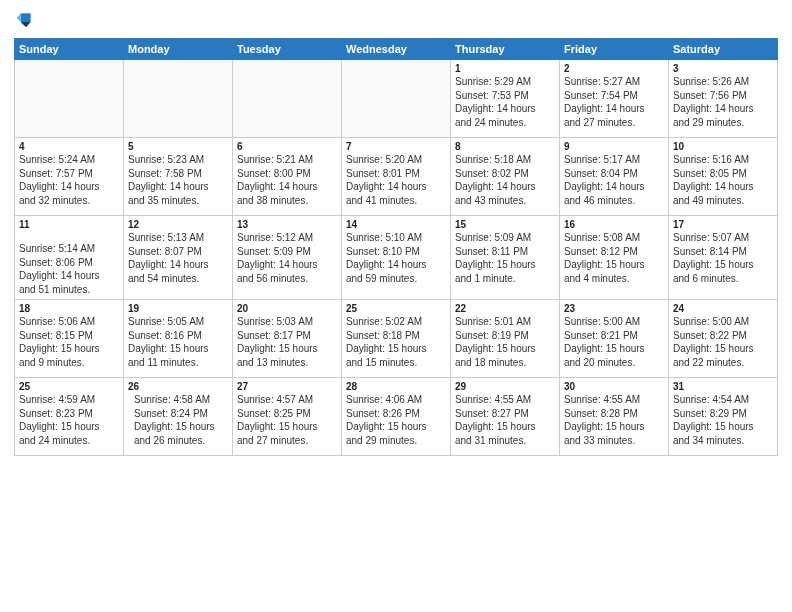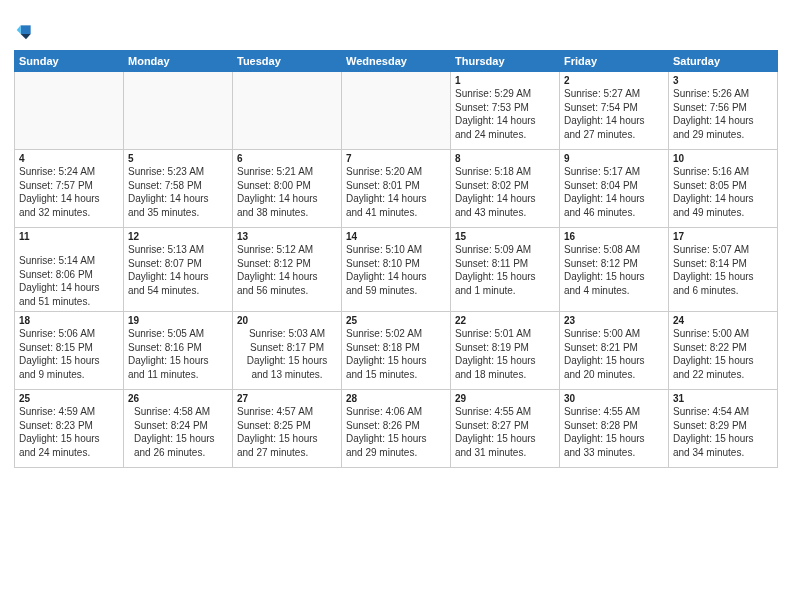--- a/index.html
+++ b/index.html
@@ -6,21 +6,21 @@
     body {
       font-family: Arial, sans-serif;
       background: #fff;
       width: 792px;
       height: 612px;
       overflow: hidden;
     }
     .page {
       width: 792px;
       height: 612px;
-      padding: 22px 14px;
+      padding: 10px 14px;
     }
     .header {
       display: flex;
       justify-content: space-between;
       align-items: flex-start;
       margin-bottom: 8px;
     }
     .logo {
       display: flex;
       align-items: center;
@@ -217,21 +217,21 @@
           <td>
             <span class="day-number">12</span>
             <div class="day-info" style="white-space: pre-line;">Sunrise: 5:13 AM
 Sunset: 8:07 PM
 Daylight: 14 hours
 and 54 minutes.</div>
           </td>
           <td>
             <span class="day-number">13</span>
             <div class="day-info" style="white-space: pre-line;">Sunrise: 5:12 AM
-Sunset: 8:12 PM
+Sunset: 5:09 PM
 Daylight: 14 hours
 and 56 minutes.</div>
           </td>
           <td>
             <span class="day-number">14</span>
             <div class="day-info" style="white-space: pre-line;">Sunrise: 5:10 AM
 Sunset: 8:10 PM
 Daylight: 14 hours
 and 59 minutes.</div>
           </td>
@@ -267,21 +267,21 @@
           </td>
           <td>
             <span class="day-number">19</span>
             <div class="day-info" style="white-space: pre-line;">Sunrise: 5:05 AM
 Sunset: 8:16 PM
 Daylight: 15 hours
 and 11 minutes.</div>
           </td>
           <td>
             <span class="day-number">20</span>
-            <div class="day-info" style="white-space: pre-line; text-align: center;">Sunrise: 5:03 AM
+            <div class="day-info" style="white-space: pre-line;">Sunrise: 5:03 AM
 Sunset: 8:17 PM
 Daylight: 15 hours
 and 13 minutes.</div>
           </td>
           <td>
             <span class="day-number">25</span>
             <div class="day-info" style="white-space: pre-line;">Sunrise: 5:02 AM
 Sunset: 8:18 PM
 Daylight: 15 hours
 and 15 minutes.</div>

